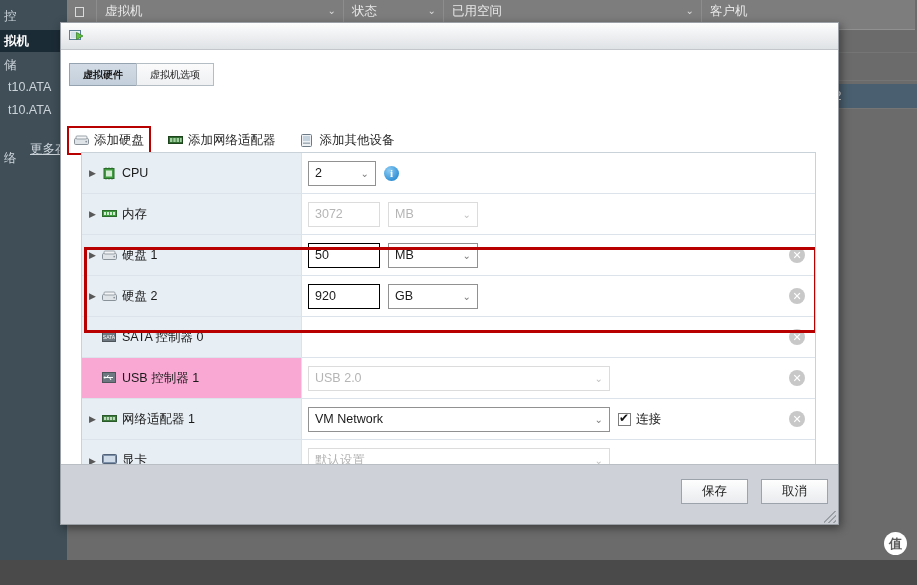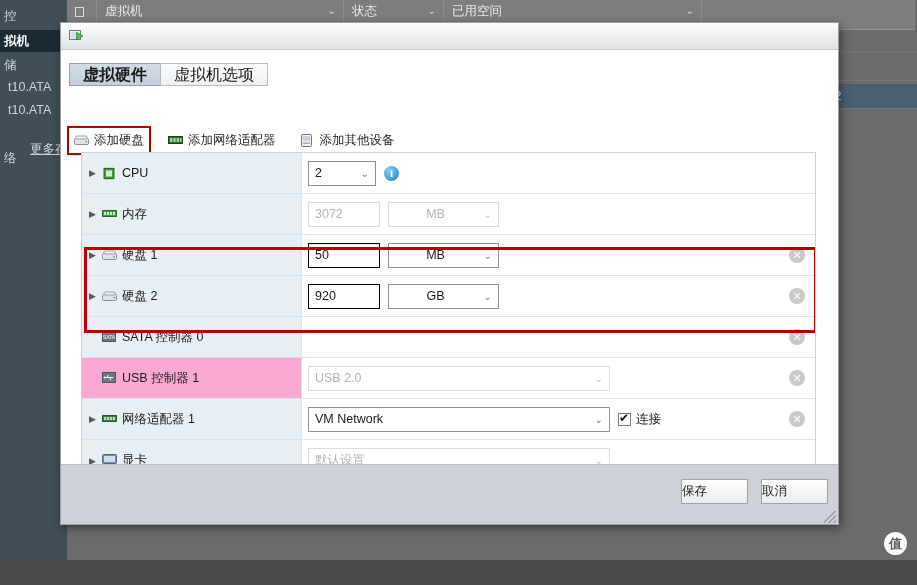--- a/index.html
+++ b/index.html
@@ -98,21 +98,21 @@
     padding: 0;
   }
 
   
   #tabs {
     position: absolute; left: 8px; top: 13px;
     display: flex;
   }
   .tab {
     height: 23px; line-height: 22px; padding: 0 13px;
-    font-size: 16px; color: #1b1b1b;
+    font-size: 10px; color: #1b1b1b;
     border: 1px solid #b4bcc4;
     background: linear-gradient(to bottom,#fbfbfc,#eef0f2);
     cursor: default;
   }
   .tab.active {
     background: linear-gradient(to bottom,#d3dce6,#c3cfdb);
     border-color: #95a3b1;
     font-weight: bold;
   }
   .tab + .tab { margin-left: -1px; }
@@ -182,21 +182,21 @@
     padding: 0 22px 0 6px;
     white-space: nowrap;
   }
   .selbox.disabled { border-color: #dcdcdc; color: #b5b5b5; }
   .selbox .arw {
     position: absolute; right: 6px; top: 0; line-height: 23px;
     font-size: 10px; color: #7b7b7b;
   }
   .selbox.disabled .arw { color: #c0c0c0; }
   .w-small { width: 68px; }
-  .w-unit { width: 111px; text-align: center; }
+  .w-unit { width: 90px; }
   .w-wide { width: 302px; }
 
   .infoicon {
     width: 15px; height: 15px; border-radius: 50%;
     background: radial-gradient(circle at 35% 30%, #8dcdf5, #2f8fd4 75%);
     color: #ffffff; font-size: 11px; font-weight: bold;
     display: flex; align-items: center; justify-content: center;
     font-family: "Liberation Serif", serif;
   }
   .chk {
@@ -232,21 +232,21 @@
 
   
   #dlg-footer {
     position: absolute; left: 0; right: 0; bottom: 0; height: 60px;
     background: #ced2d8;
     border-top: 1px solid #b9bec4;
   }
   .footbtn {
     position: absolute; top: 14px;
     width: 67px; height: 25px; line-height: 23px;
-    font-size: 12.5px; color: #1a1a1a;
+    text-align: center; font-size: 12.5px; color: #1a1a1a;
     background: linear-gradient(to bottom,#fefefe,#e9ebee);
     border: 1px solid #9da3aa;
     cursor: default;
   }
   #btn-save { right: 90px; }
   #btn-cancel { right: 10px; }
   #resize-grip {
     position: absolute; right: 2px; bottom: 1px;
     width: 12px; height: 12px;
     background:
@@ -269,20 +269,23 @@
         <span>虚拟机</span>
         <span class="chev">⌄</span>
       </div>
       <div class="bg-col" style="left:277px;width:100px;">
         <span>状态</span>
         <span class="chev">⌄</span>
       </div>
       <div class="bg-col" style="left:377px;width:258px;">
         <span>已用空间</span>
         <span class="chev">⌄</span>
+      </div>
+      <div class="bg-col" style="left:635px;width:215px;border-right:none;">
+        <span>客户机</span>
       </div>
     </div>
 
     <div class="bg-row" style="top:28px;">
       <span class="c4">其他 </span>
     </div>
     <div class="bg-row" style="top:56px;">
       <span class="c4">其他 </span>
     </div>
     <div class="bg-row hl" style="top:84px;">

